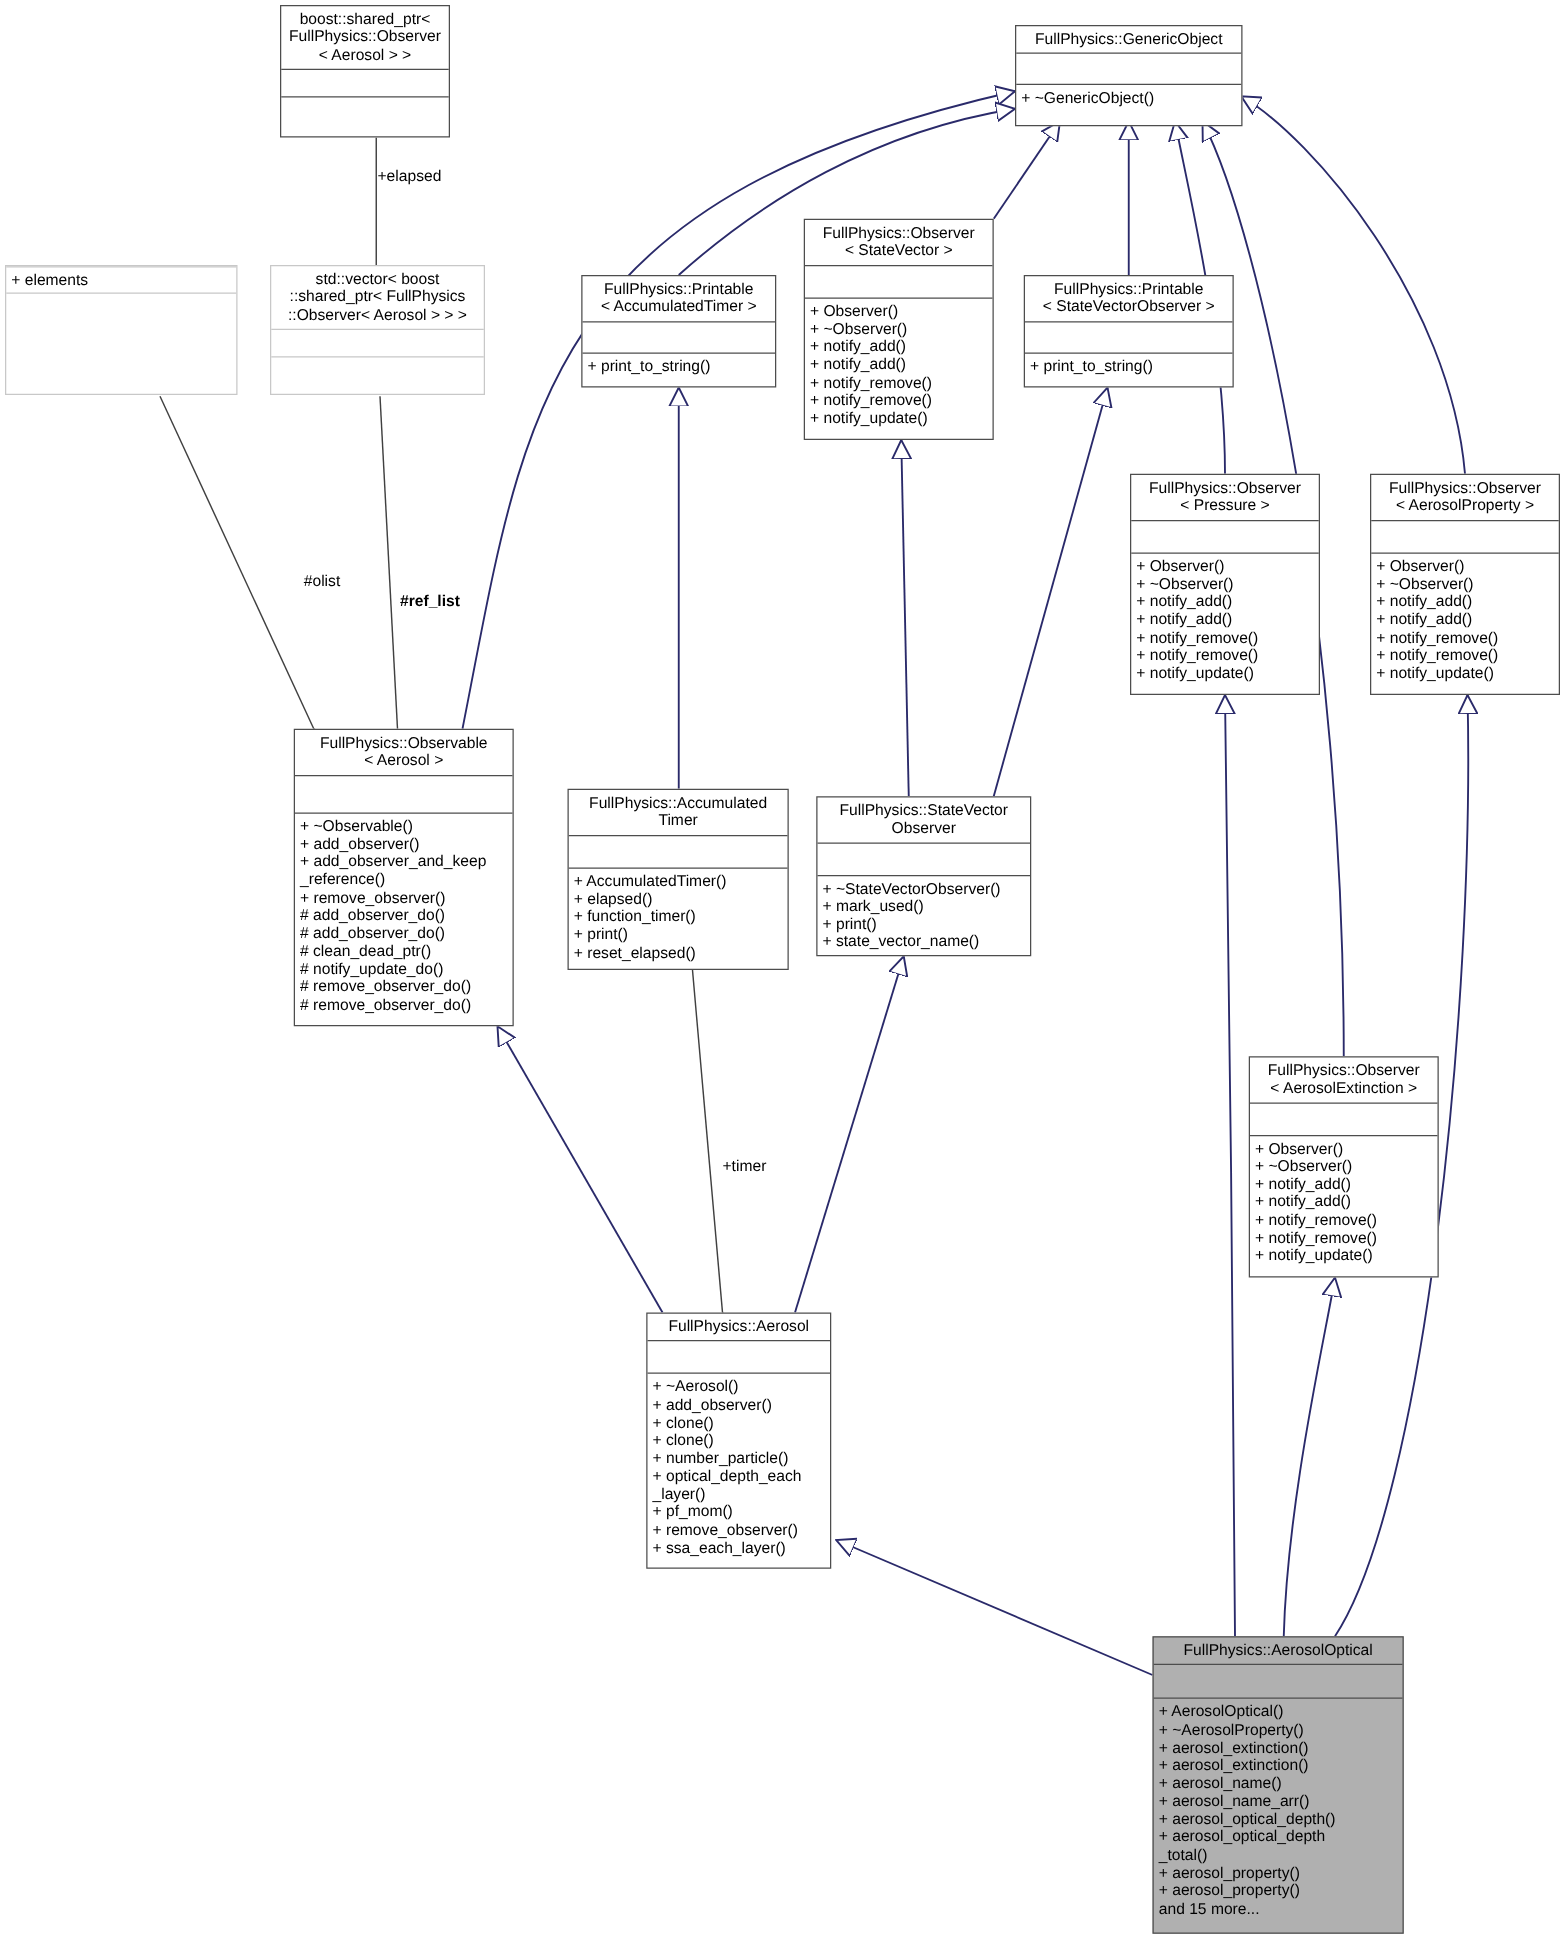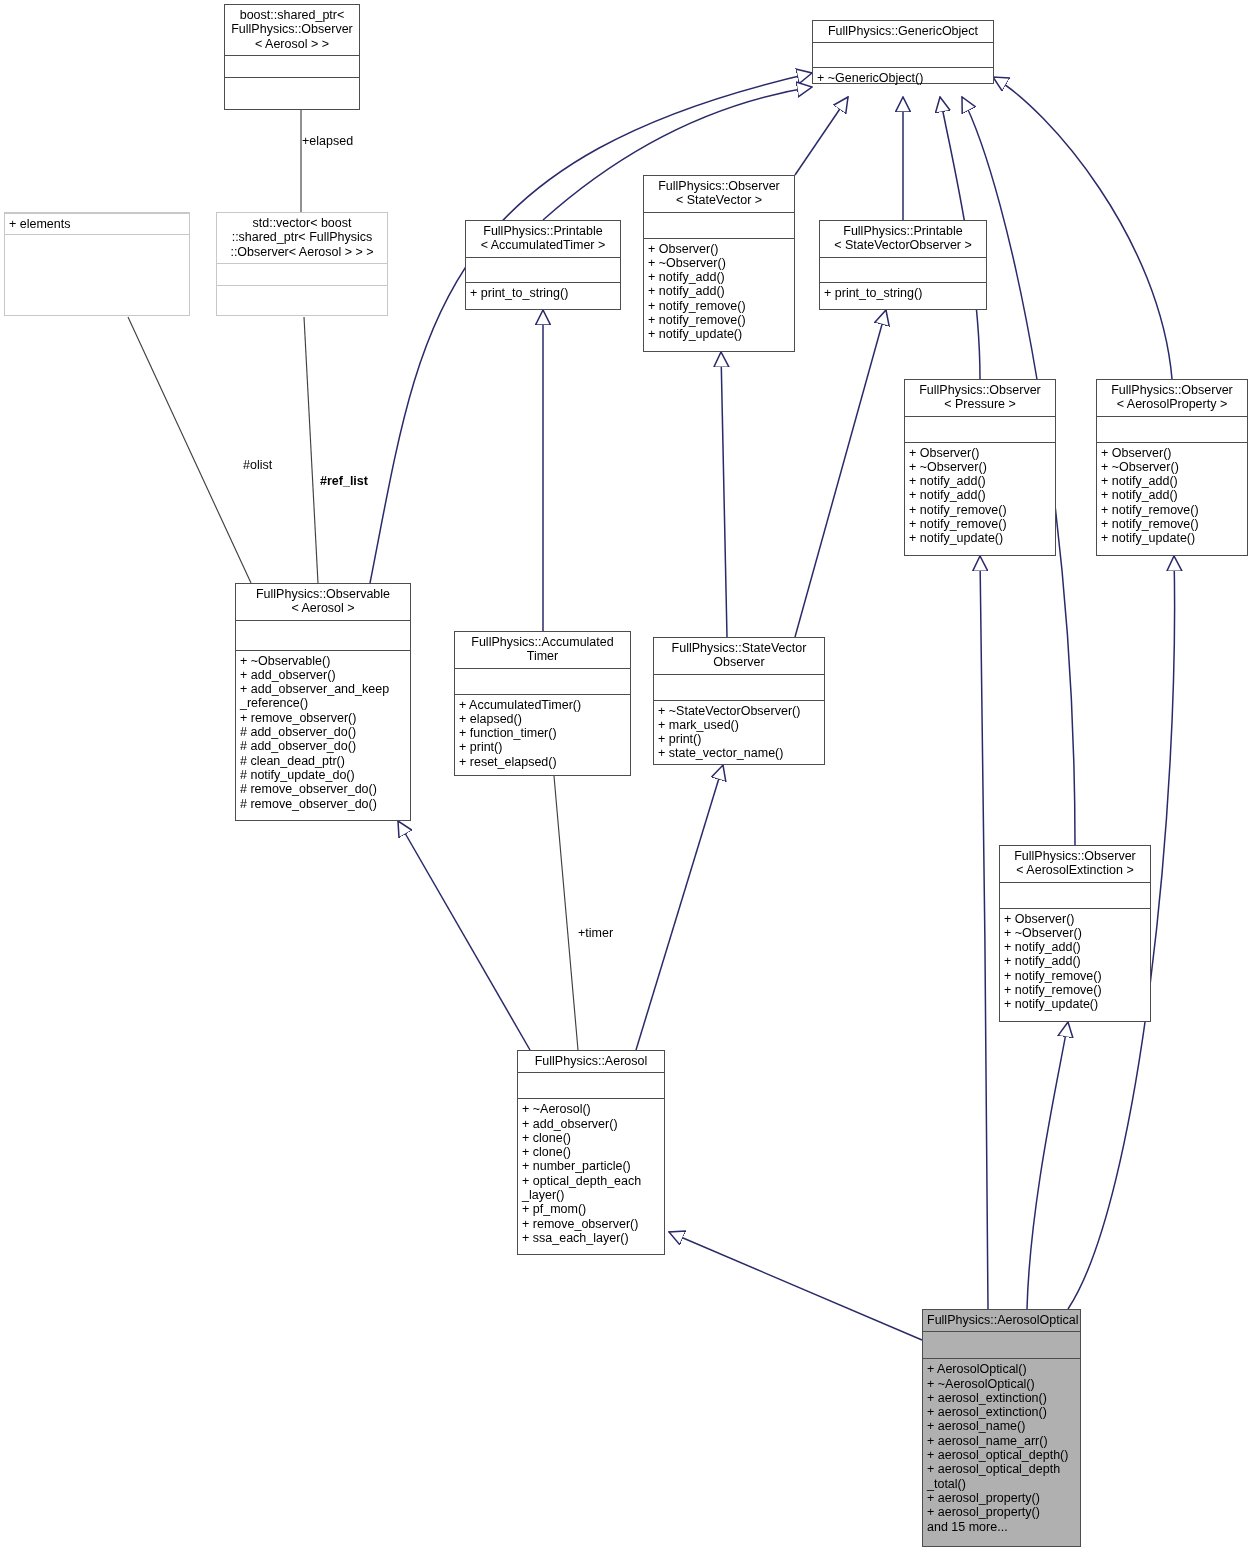--- a/index.html
+++ b/index.html
@@ -141,21 +141,21 @@
   <div class="uml-class light" style="left:216px;top:212px;width:172px;height:104px;">
     <div class="uml-title">std::vector&lt; boost
 ::shared_ptr&lt; FullPhysics
 ::Observer&lt; Aerosol &gt; &gt; &gt;</div>
     <div class="uml-sep"></div>
     <div class="uml-attrs empty"></div>
     <div class="uml-sep"></div>
     <div class="uml-ops" style="height:18px;"></div>
   </div>
 
-  <div class="uml-class thick" style="left:812px;top:20px;width:182px;height:64px;">
+  <div class="uml-class thick" style="left:812px;top:20px;width:182px;height:81px;">
     <div class="uml-title">FullPhysics::GenericObject</div>
     <div class="uml-sep"></div>
     <div class="uml-attrs empty" style="height:18px;"></div>
     <div class="uml-sep"></div>
     <div class="uml-ops">
       <div class="uml-row">+ ~GenericObject()</div>
     </div>
   </div>
 
   <div class="uml-class thick" style="left:643px;top:175px;width:152px;height:177px;">
@@ -310,28 +310,28 @@
       <div class="uml-row">+ clone()</div>
       <div class="uml-row">+ number_particle()</div>
       <div class="uml-row">+ optical_depth_each</div>
       <div class="uml-row">_layer()</div>
       <div class="uml-row">+ pf_mom()</div>
       <div class="uml-row">+ remove_observer()</div>
       <div class="uml-row">+ ssa_each_layer()</div>
     </div>
   </div>
 
-  <div class="uml-class thick shaded" style="left:922px;top:1309px;width:159px;height:238px;">
+  <div class="uml-class thick shaded" style="left:922px;top:1309px;width:201px;height:238px;">
     <div class="uml-title">FullPhysics::AerosolOptical</div>
     <div class="uml-sep"></div>
     <div class="uml-attrs empty" style="height:20px;"></div>
     <div class="uml-sep"></div>
     <div class="uml-ops">
       <div class="uml-row">+ AerosolOptical()</div>
-      <div class="uml-row">+ ~AerosolOptical()</div>
+      <div class="uml-row">+ ~AerosolProperty()</div>
       <div class="uml-row">+ aerosol_extinction()</div>
       <div class="uml-row">+ aerosol_extinction()</div>
       <div class="uml-row">+ aerosol_name()</div>
       <div class="uml-row">+ aerosol_name_arr()</div>
       <div class="uml-row">+ aerosol_optical_depth()</div>
       <div class="uml-row">+ aerosol_optical_depth</div>
       <div class="uml-row">_total()</div>
       <div class="uml-row">+ aerosol_property()</div>
       <div class="uml-row">+ aerosol_property()</div>
       <div class="uml-row">and 15 more...</div>

